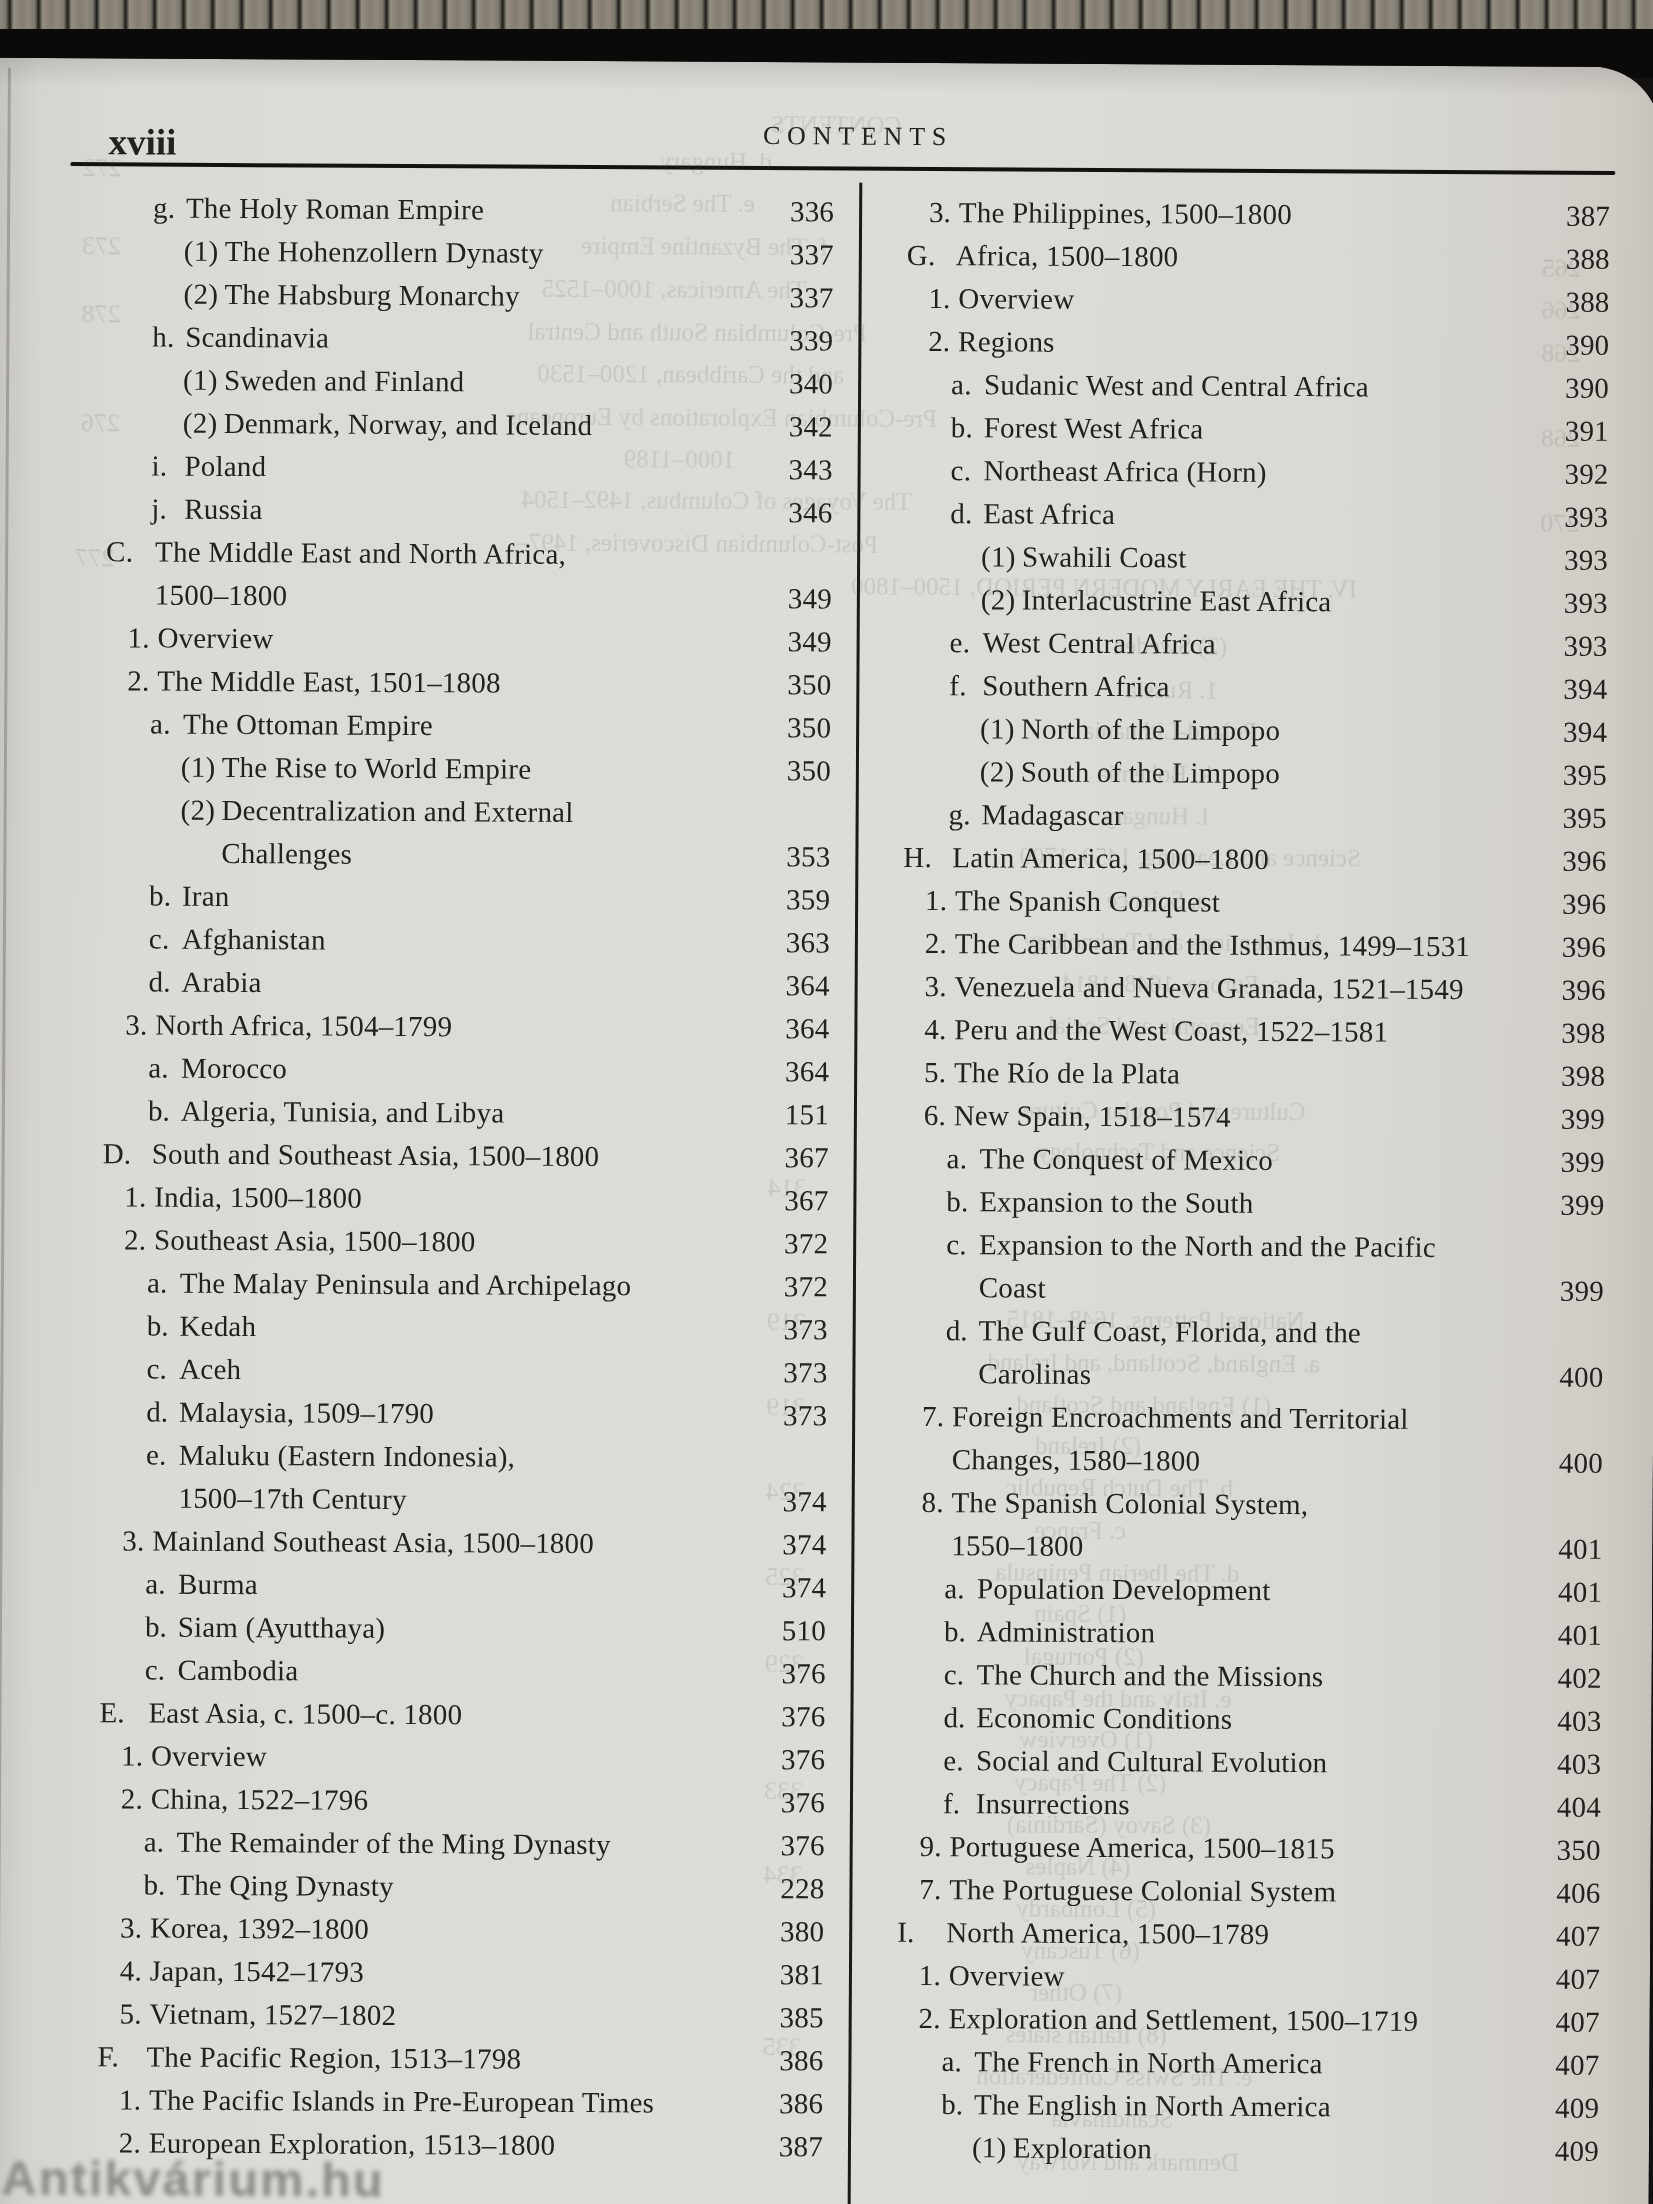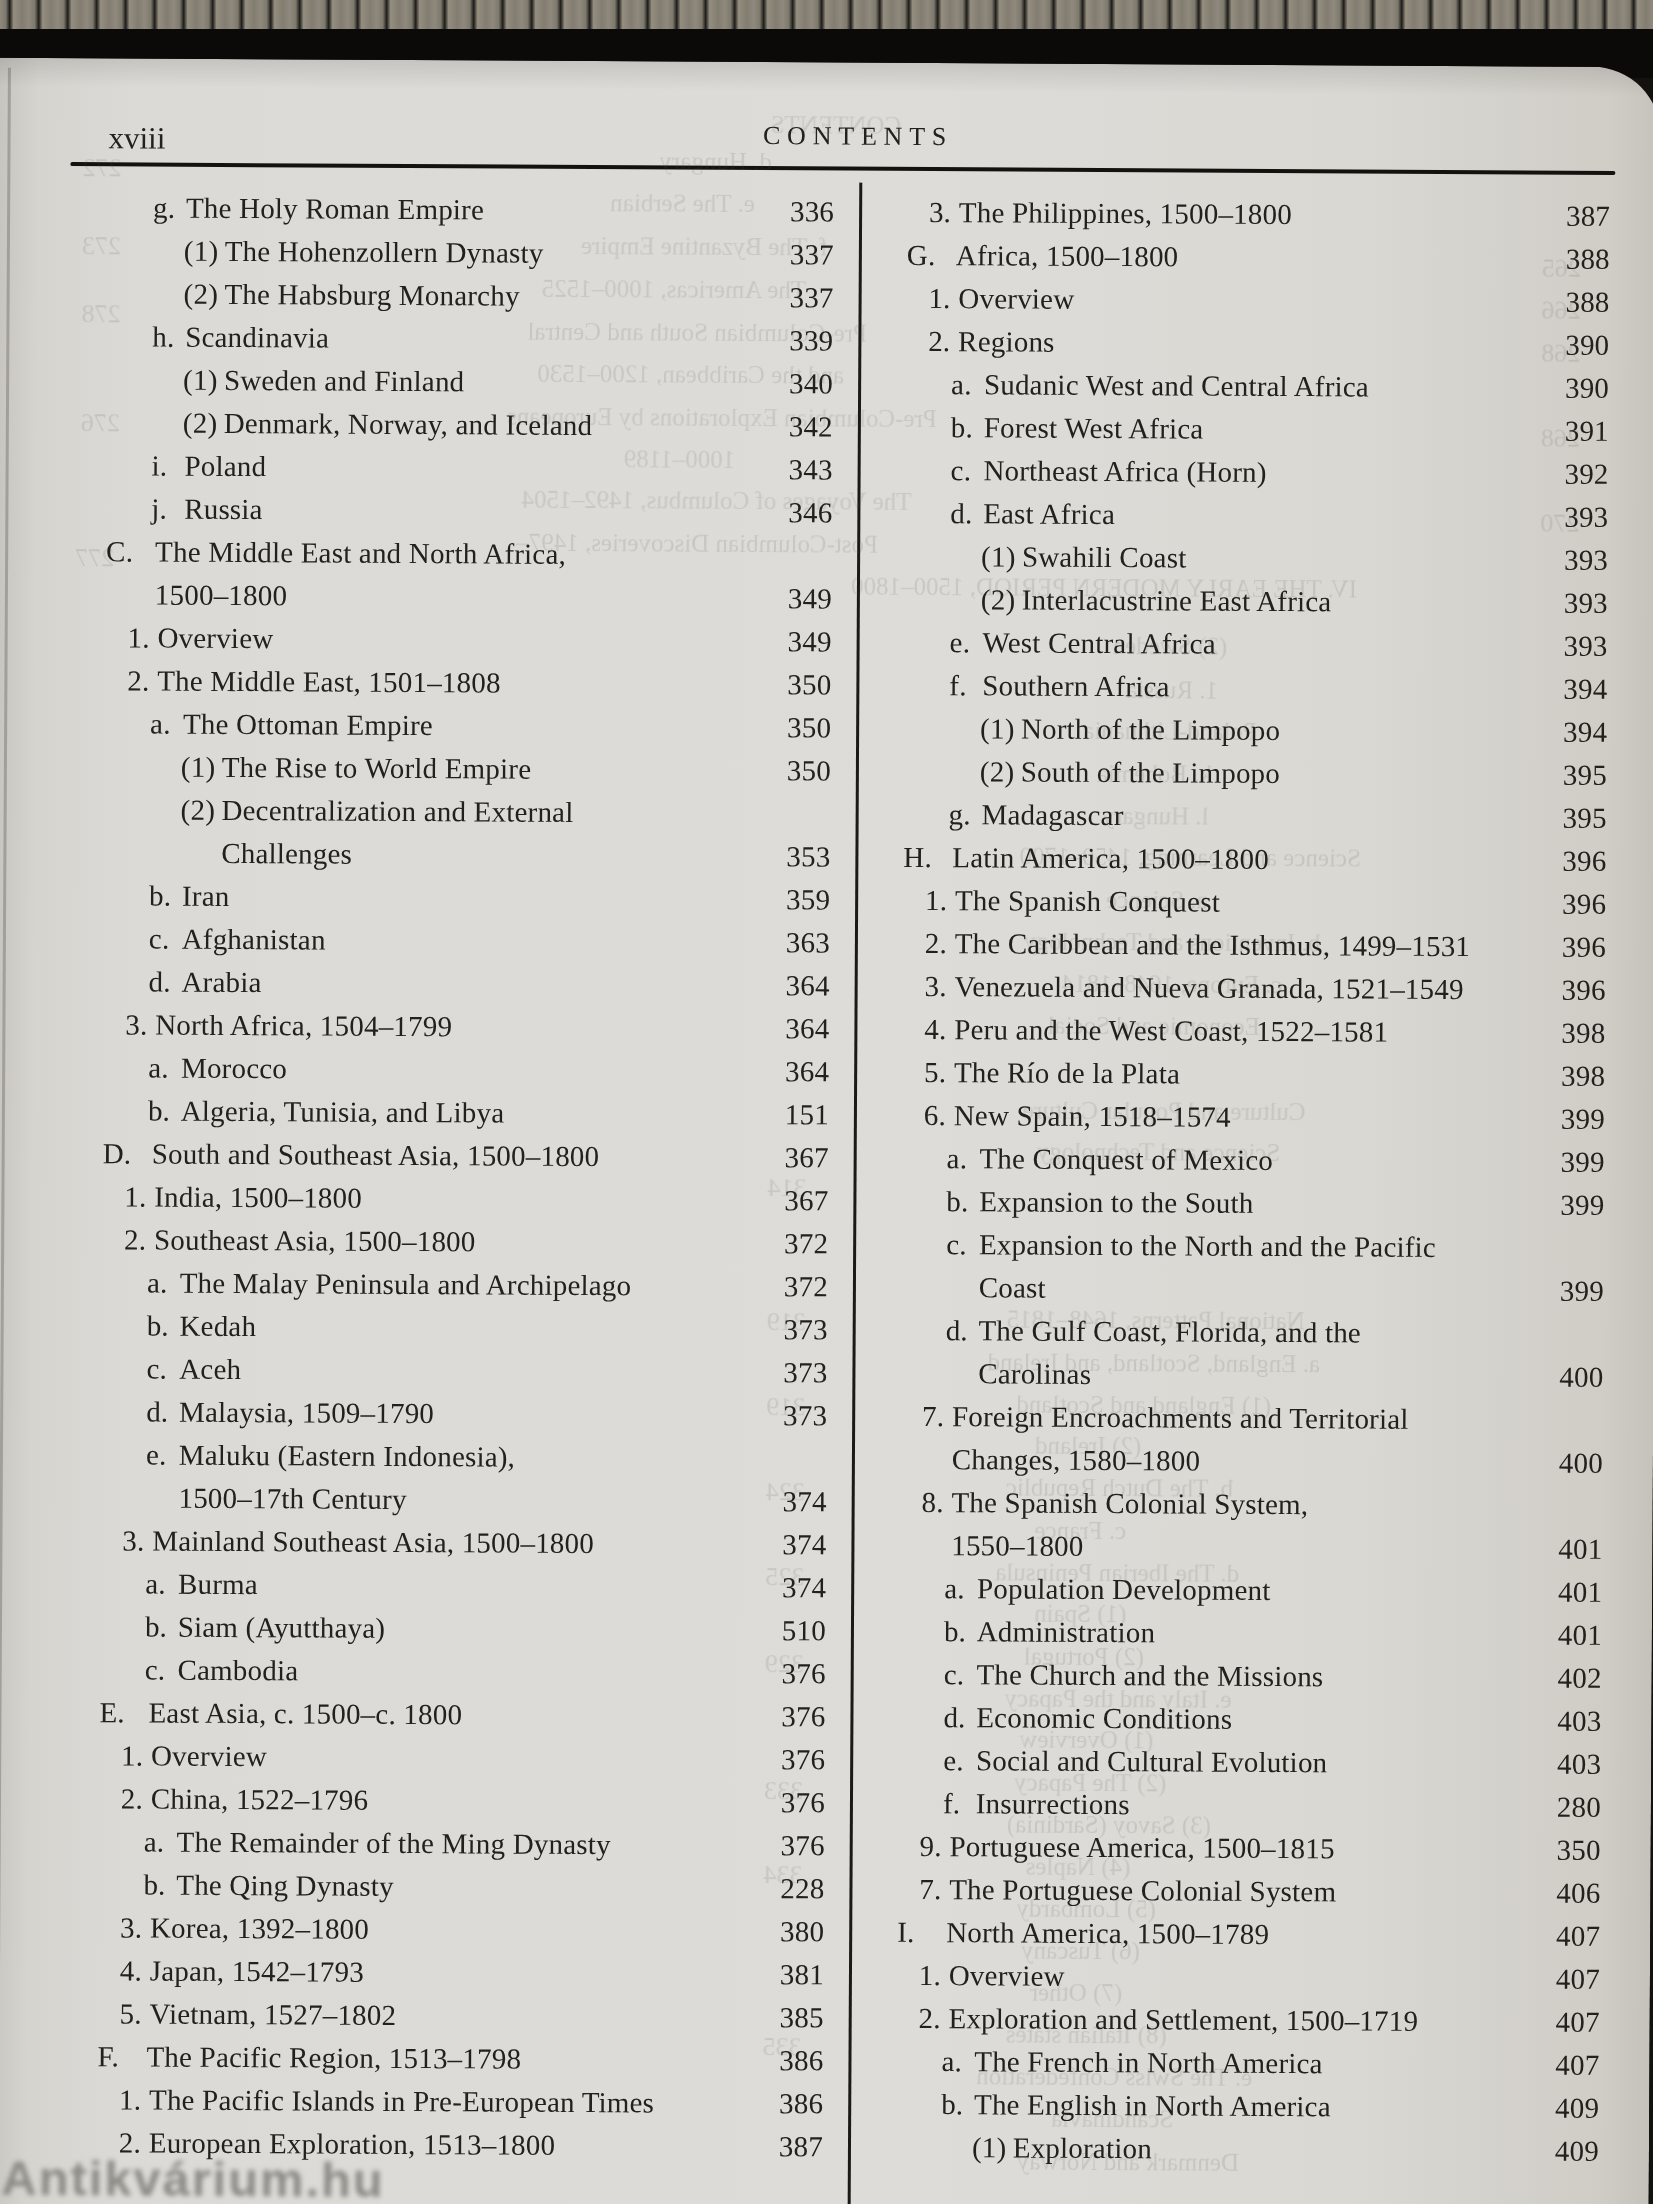--- a/index.html
+++ b/index.html
@@ -7,21 +7,21 @@
   .wood{position:absolute;left:0;top:0;width:100%;height:50px;
         background:repeating-linear-gradient(90deg,#8e897c 0px,#7e796d 5.8px,#99938517 9.7px,#948e80 13.6px,#837d71 22px,#8f8a7d 29px);}
   .cover-band{position:absolute;left:0;top:29px;width:100%;height:49px;background:#0b0a08;}
   .page{position:absolute;left:0;top:58px;width:1661px;height:2166px;border-top-right-radius:68px;
         transform:rotate(0.33deg);transform-origin:58px 0;
         background:
           linear-gradient(180deg, rgba(0,0,0,.10) 0, rgba(0,0,0,0) 29px),
           linear-gradient(90deg, #c7c5c0 0, #d5d4cf 39px, #dbdad6 136px, #dddcd8 55%, #d9d8d3 82%, #d0cdc7 97%, #c5c2bc 100%);}
   .page-inner{position:absolute;left:0;top:-58px;width:1654px;height:2205px;}
   .page-edge-line{position:absolute;left:7.8px;top:68px;width:2.9px;height:2137px;background:rgba(70,66,60,.30);}
-  .folio{position:absolute;left:109px;top:120px;font-size:31px;}
+  .folio{position:absolute;left:109px;top:120px;font-size:37px;font-weight:bold;}
   .contents-title{position:absolute;left:718px;top:117px;width:281px;text-align:center;
                   font-size:26px;letter-spacing:6.8px;}
   .head-rule{position:absolute;left:71px;top:162px;width:1545px;height:3.9px;background:#14120f;border-radius:1.9px;}
   .col-divider{position:absolute;left:860px;top:178px;width:2.9px;height:2027px;background:#1c1a17;}
   .toc-col{position:absolute;top:186px;}
   #col-left{left:109px;width:726px;}
   #col-right{left:908px;width:703px;}
   .row{display:flex;line-height:43px;font-size:29px;letter-spacing:0.2px;}
   .lbl{flex:0 0 auto;align-self:flex-start;box-sizing:border-box;}
   .lvl-A .lbl{width:49px;}
@@ -658,21 +658,21 @@
             <span class="txt">
               <div class="line">Social and Cultural Evolution</div>
             </span>
             <span class="pg">403</span>
           </div>
           <div class="row lvl-a">
             <span class="lbl">f.</span>
             <span class="txt">
               <div class="line">Insurrections</div>
             </span>
-            <span class="pg">280</span>
+            <span class="pg">404</span>
           </div>
           <div class="row lvl-n">
             <span class="lbl">9.</span>
             <span class="txt">
               <div class="line">Portuguese America, 1500–1815</div>
             </span>
             <span class="pg">350</span>
           </div>
           <div class="row lvl-n">
             <span class="lbl">7.</span>

